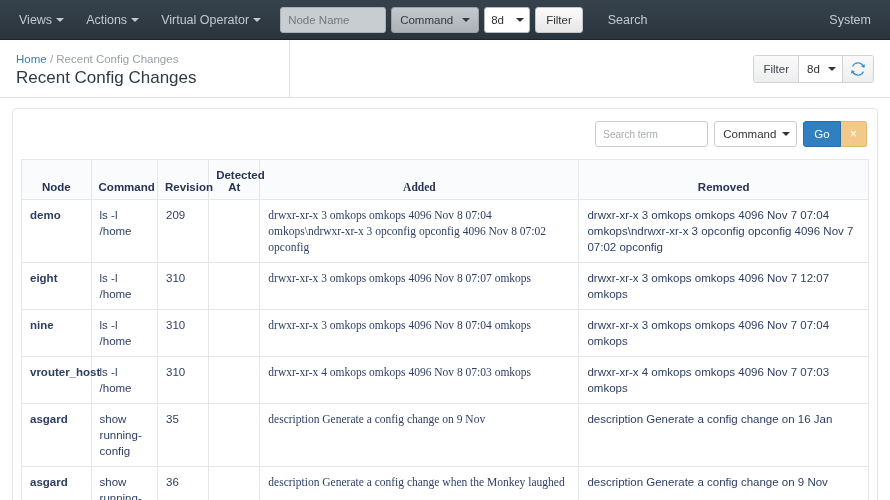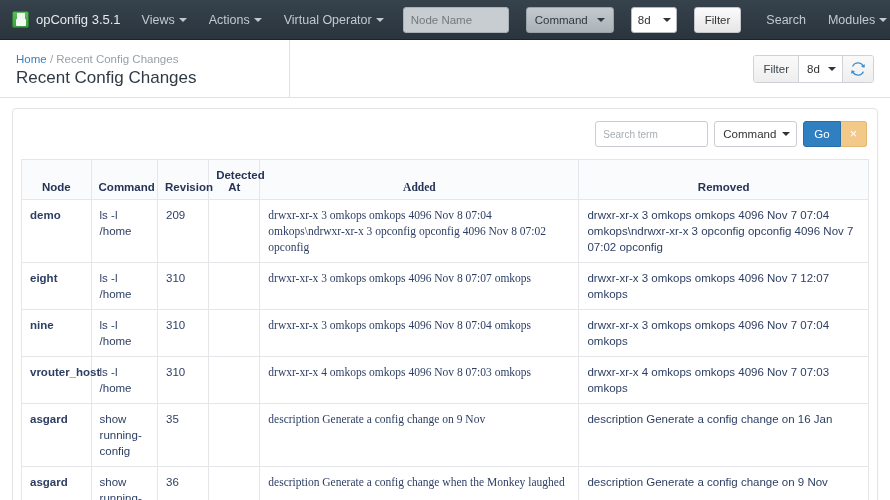--- a/index.html
+++ b/index.html
@@ -72,21 +72,21 @@
     margin-left: 4px;
     vertical-align: middle;
     border-left: 4px solid transparent;
     border-right: 4px solid transparent;
     border-top: 4px solid currentColor;
   }
 
   .nav-form {
     display: flex;
     align-items: center;
-    gap: 17px;
+    gap: 5px;
     margin-left: 8px;
   }
   .nav-input {
     width: 106px;
     height: 26px;
     border: 1px solid #a9b0b6;
     border-radius: 3px;
     background: #c8cdd1;
     color: #5d6469;
     font-size: 11.5px;
@@ -310,24 +310,20 @@
   .col-cmd  { width: 65px; }
   .col-rev  { width: 50px; }
   .col-det  { width: 50px; }
   .col-add  { width: 312px; font-family: Liberation Serif, serif; }
   .col-rem  { width: 283px; }
 </style>
 </head>
 <body>
 
 <div class="navbar">
-  <div class="brand">
-    <span class="logo-box"></span>
-    <span>opConfig 3.5.1</span>
-  </div>
 
   <a class="nav-item"><span>Views</span><i class="caret"></i></a>
   <a class="nav-item"><span>Actions</span><i class="caret"></i></a>
   <a class="nav-item"><span>Virtual Operator</span><i class="caret"></i></a>
 
   <div class="nav-form">
     <input class="nav-input" type="text" placeholder="Node Name" style="">
     <div class="btn-grey">
       <span>Command</span>
       <i class="caret"></i>
@@ -337,21 +333,20 @@
       <i class="caret"></i>
     </div>
     <div class="btn-light">
       <span>Filter</span>
     </div>
   </div>
 
   <a class="nav-item" style="margin-left:14px"><span>Search</span></a>
 
   <div class="nav-right">
-    <a class="nav-item"><span>Modules</span><i class="caret"></i></a>
     <a class="nav-item"><span>System</span></a>
 
   </div>
 </div>
 
 <div class="page-head">
   <div class="head-left">
     <div class="breadcrumb">
       <a>Home</a><span> / </span><span>Recent Config Changes</span>
     </div>

